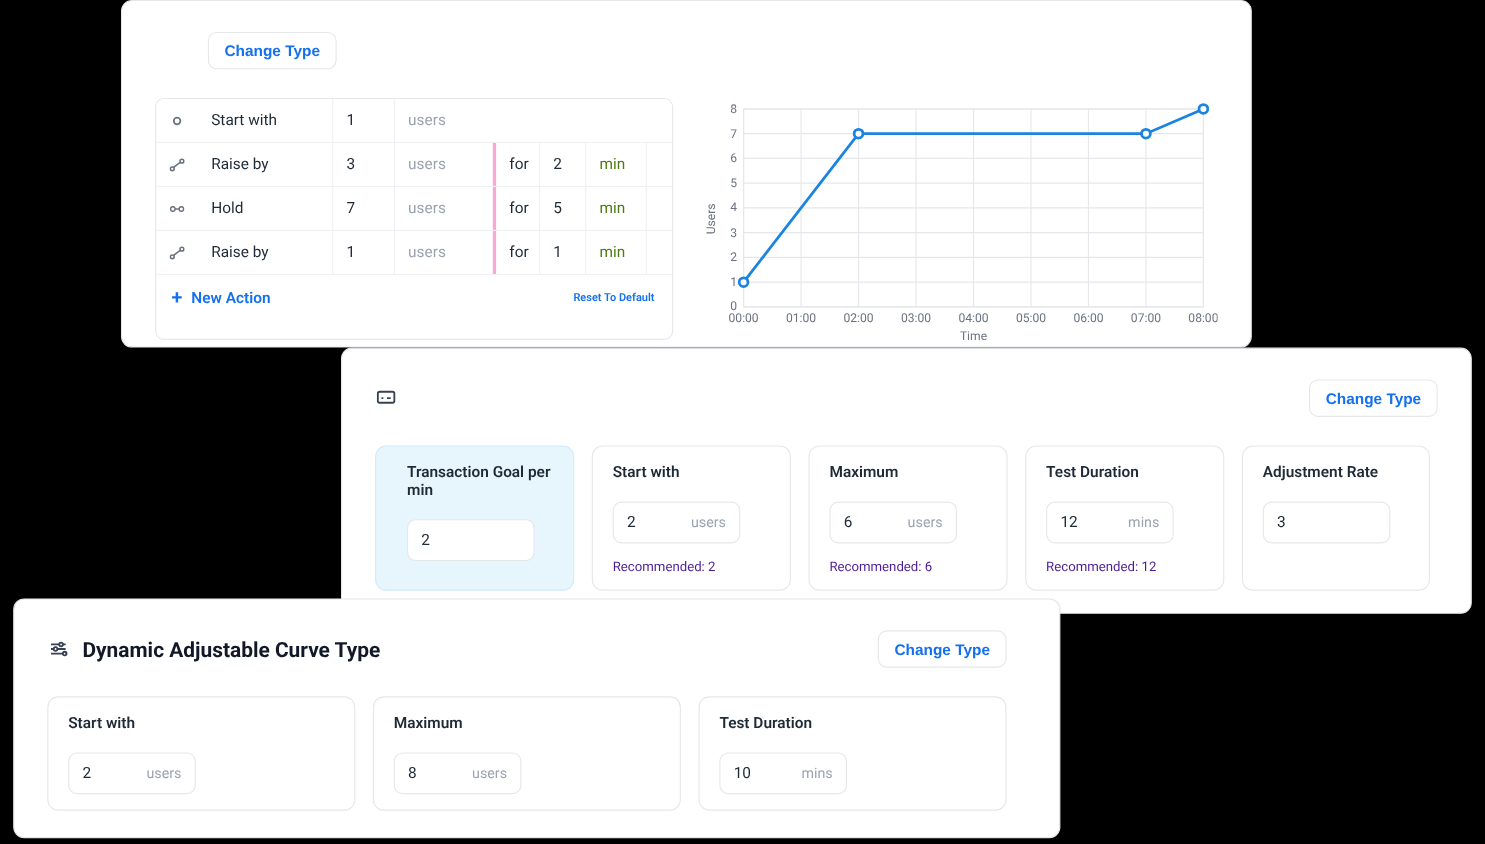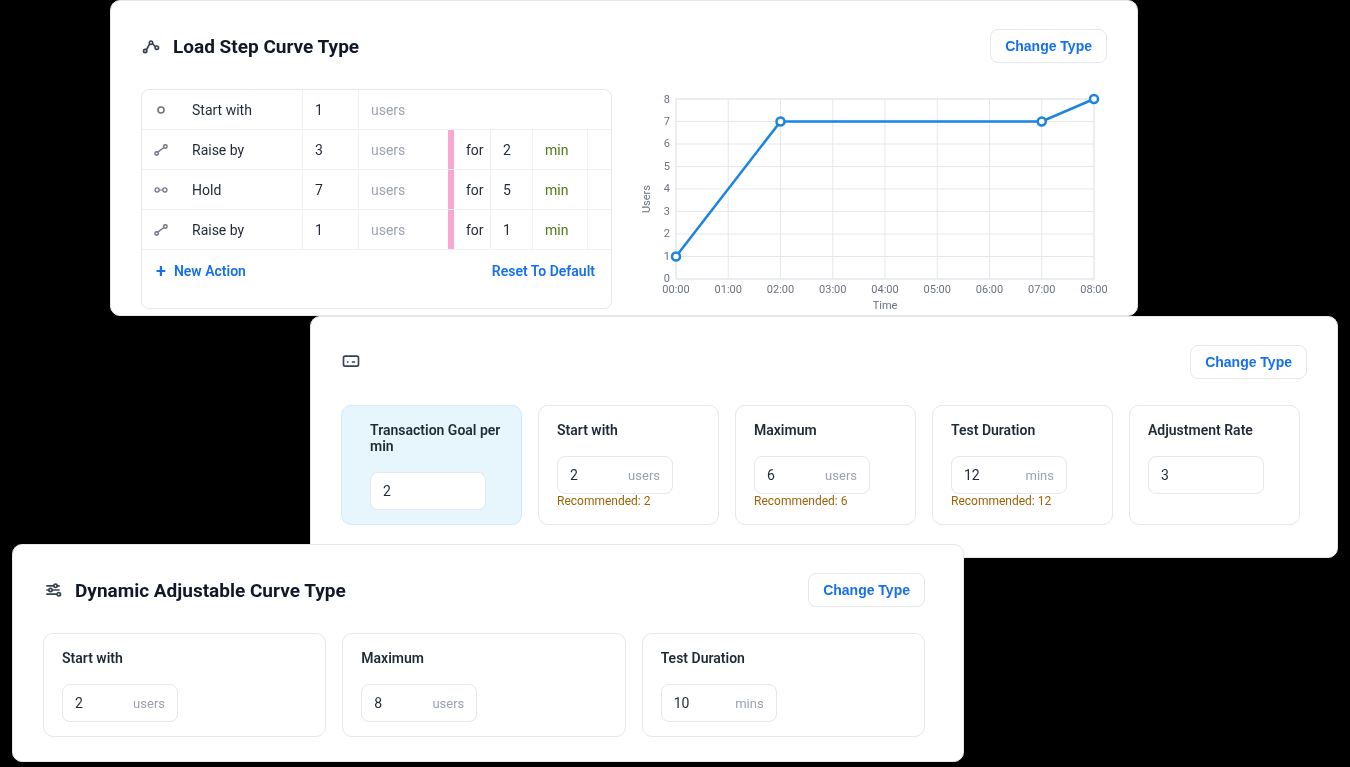--- a/index.html
+++ b/index.html
@@ -37,27 +37,27 @@
     width: 478px; border: 1px solid #e5e7eb; border-radius: 8px; overflow: hidden;
     font-size: 14px;
   }
   .row { display: flex; align-items: center; border-bottom: 1px solid #eef0f3; height: 40px; }
   .row:last-child { border-bottom: none; }
   .cell { padding: 0 12px; display: flex; align-items: center; height: 100%; }
   .c-icon { width: 38px; justify-content: center; color: #6b7280; }
   .c-label { width: 122px; color: #1f2a37; }
   .c-num { width: 56px; border-left: 1px solid #eef0f3; color: #1f2a37; }
   .c-unit { width: 90px; border-left: 1px solid #eef0f3; color: #9ca3af; }
-  .c-for { width: 42px; border-left: 6px solid #f9a8d4; color: #1f2a37; }
+  .c-for { width: 42px; border-left: 3px solid #f9a8d4; color: #1f2a37; }
   .c-num2 { width: 42px; border-left: 1px solid #eef0f3; color: #1f2a37; }
   .c-unit2 { width: 56px; border-left: 1px solid #eef0f3; color: #4d7c0f; border-right: 1px solid #eef0f3;}
 
   .row-actions { display: flex; justify-content: space-between; align-items: center; height: 42px; padding: 0 16px 0 14px; }
   .new-action { display: flex; align-items: center; gap: 8px; color: #1570ef; font-weight: 600; font-size: 14px; cursor: pointer; }
-  .reset { color: #1570ef; font-weight: 600; font-size: 14px; cursor: pointer; }
+  .reset { color: #1570ef; font-weight: 600; font-size: 10px; cursor: pointer; }
 
   .chart-area { flex: 1; position: relative; }
   .chart-svg { width: 465px; height: 220px; display: block; }
   .grid line { stroke: #e5e7eb; stroke-width: 1; }
   .axis text { font-size: 11px; fill: #6b7280; }
   .ylabel { font-size: 11px; fill: #6b7280; }
   .series { fill: none; stroke: #1b84e0; stroke-width: 2.5; }
   .pt { fill: #fff; stroke: #1b84e0; stroke-width: 2.5; }
   .plot-border { fill: none; stroke: #e5e7eb; }
   .xlabel { font-size: 11px; fill: #6b7280; }
@@ -72,45 +72,34 @@
   .card.active { background: #e7f5fd; border-color: #cfeafd; }
   .card-label { font-size: 14px; font-weight: 600; color: #1f2a37; margin-bottom: 14px; min-height: 36px; display:flex; align-items:flex-start; }
   .card-label.single { min-height: 16px; margin-bottom: 18px; }
   .input {
     display: flex; align-items: center; justify-content: space-between;
     border: 1px solid #e5e7eb; border-radius: 8px; height: 38px; padding: 0 12px;
     background: #fff; width: 116px;
   }
   .input .val { font-size: 14px; color: #1f2a37; }
   .input .unit { font-size: 13px; color: #9ca3af; }
-  .reco { font-size: 12px; color: #a16207; }
+  .reco { font-size: 12px; color: #4c1d95; margin-top: 14px; }
 
   
-  .p3 { left: 12px; top: 544px; width: 952px; height: 218px; padding: 28px 38px 16px 30px; }
+  .p3 { left: 12px; top: 544px; width: 952px; height: 218px; padding: 28px 48px 16px 30px; }
   .p3 .cards .card { width: 288px; }
   .p3 .cards .card .card-label { min-height: 16px; margin-bottom: 18px; }
 
   svg { display: block; }
 </style>
 </head>
 <body>
 
 <div class="panel p1">
   <div class="panel-head">
-    <div class="panel-title">
-      <span class="ico">
-        <svg viewBox="0 0 24 24" width="20" height="20" fill="none" stroke="currentColor" stroke-width="2">
-          <circle cx="5" cy="18" r="2"></circle>
-            <circle cx="12" cy="8" r="2"></circle>
-            <circle cx="19" cy="14" r="2"></circle>
-          <path d="M6.5 16.5 L10.5 9.5 M13.5 9 L17.5 13"></path>
-        </svg>
-      </span>
-      <span>Load Step Curve Type</span>
-    </div>
     <button class="change-btn">Change Type</button>
   </div>
 
   <div class="p1-body">
     <div class="steps-table">
 
       <div class="row">
         <div class="cell c-icon">
           <svg width="14" height="14" viewBox="0 0 14 14">
               <circle cx="7" cy="7" r="3" fill="none" stroke="#6b7280" stroke-width="1.6"></circle>

